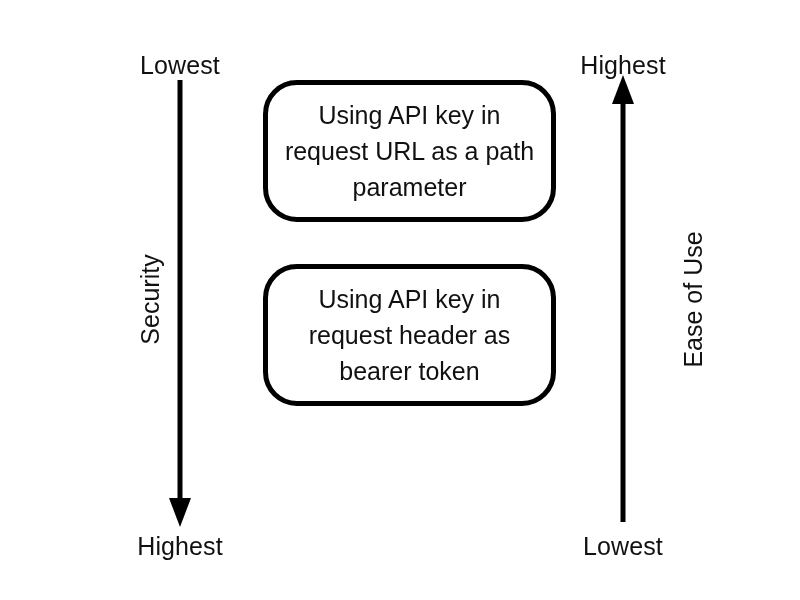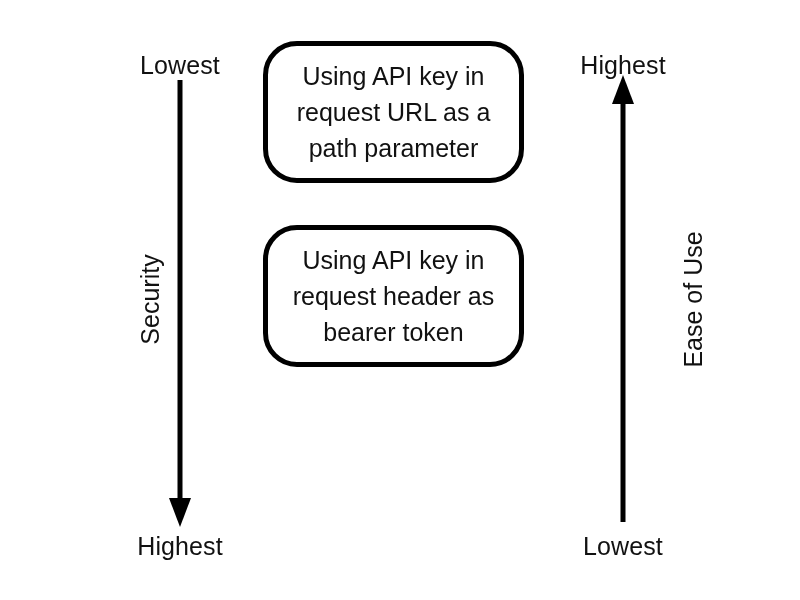--- a/index.html
+++ b/index.html
@@ -73,29 +73,30 @@
     top: 285px;
     width: 150px;
     text-align: center;
     transform: rotate(-90deg);
   }
 
   
   .box {
     position: absolute;
     left: 263px;
-    width: 261px;
+    width: 293px;
     box-sizing: border-box;
     border: 5px solid #000000;
     border-radius: 34px;
     background: #ffffff;
     display: flex;
     align-items: center;
     justify-content: center;
     text-align: center;
+    margin-top: 39px;
   }
   .box-text {
     font-size: 25px;
     line-height: 36px;
     color: #111111;
     padding: 0 14px;
   }
   #box-0 { top: 41px;  height: 142px; }
   #box-1 { top: 225px; height: 142px; align-items: center; }
   #box-2 { top: 410px; height: 143px; }

